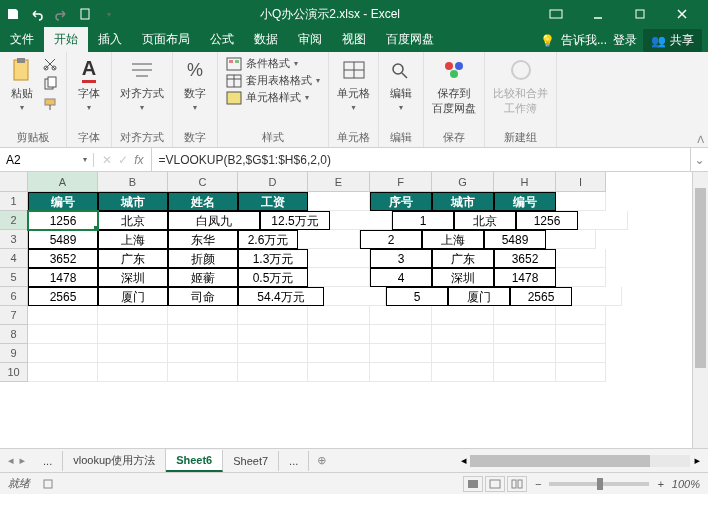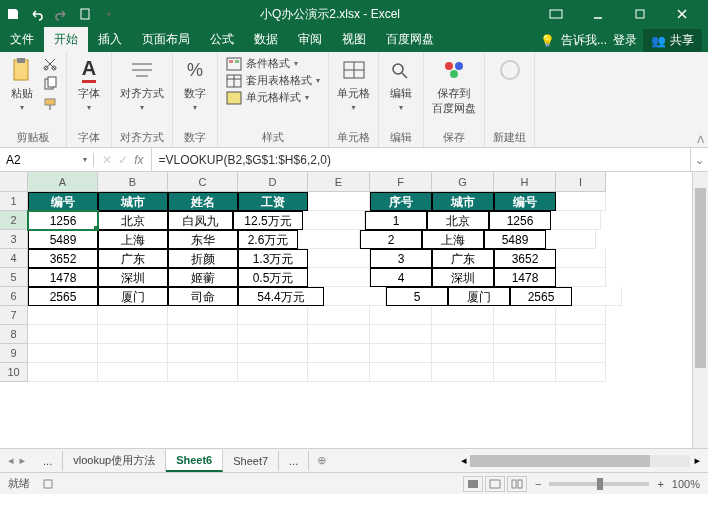--- a/index.html
+++ b/index.html
@@ -54,21 +54,21 @@
 
 .sheet-tabs { height: 24px; border-top: 1px solid #d0d0d0; background: #f3f3f3; display: flex; align-items: center; font-size: 11px; }
 .st-nav { padding: 0 8px; color: #888; display: flex; gap: 6px; }
 .st-tab { padding: 4px 10px; border-right: 1px solid #ccc; color: #444; }
 .st-tab.active { background: #fff; color: #0f6b3f; border-bottom: 2px solid #0f6b3f; font-weight: bold; }
 .st-add { padding: 0 8px; color: #888; }
 .hscroll { flex: 1; display: flex; align-items: center; justify-content: flex-end; padding-right: 4px; }
 .hscroll-track { width: 220px; height: 12px; background: #e8e8e8; position: relative; }
 .hscroll-thumb { position: absolute; left: 0; width: 180px; height: 100%; background: #c0c0c0; }
 
-.statusbar { height: 22px; background: #f3f3f3; border-top: 1px solid #d0d0d0; display: flex; align-items: center; font-size: 11px; color: #555; padding: 0 8px; gap: 12px; }
+.statusbar { height: 22px; background: #f3f3f3; border-top: 1px solid #d0d0d0; display: flex; align-items: center; font-size: 11px; color: #555; padding: 0 8px; gap: 12px; font-style: italic; }
 .sb-right { margin-left: auto; display: flex; align-items: center; gap: 8px; }
 .view-btns { display: flex; gap: 2px; }
 .view-btn { width: 20px; height: 16px; border: 1px solid #ccc; display: flex; align-items: center; justify-content: center; }
 .zoom-slider { width: 100px; height: 4px; background: #ccc; position: relative; }
 .zoom-thumb { position: absolute; left: 48px; top: -4px; width: 6px; height: 12px; background: #888; }
 
 svg { display: block; }
 </style>
 </head>
 <body>
@@ -308,20 +308,22 @@
   </div>
 
   <div class="group">
     <div class="group-body">
         <div class="big-btn" style="color:#aaa">
           <div class="icon-box">
             <svg width="26" height="22">
               <circle cx="13" cy="11" r="9" fill="none" stroke="#ccc" stroke-width="2"></circle>
             </svg>
           </div>
+          <span style="white-space:pre-line;text-align:center">比较和合并
+工作簿</span>
         </div>
       </div>
     <div class="group-label">新建组</div>
   </div>
   <span class="ribbon-collapse">ᐱ</span>
 </div>
 
 <div class="namebox-row">
   <div class="namebox">
       <span>A2</span>
@@ -359,21 +361,21 @@
         <div class="cell " style="width:62px"></div>
         <div class="cell hdr-cell" style="width:62px">序号</div>
         <div class="cell hdr-cell" style="width:62px">城市</div>
         <div class="cell hdr-cell" style="width:62px">编号</div>
         <div class="cell " style="width:50px"></div>
       </div>
       <div class="row">
         <div class="row-h sel">2</div>
         <div class="cell data-cell active-cell" style="width:70px">1256<div class="fill-handle"></div></div>
         <div class="cell data-cell" style="width:70px">北京</div>
-        <div class="cell data-cell" style="width:65px">白凤九</div>
+        <div class="cell data-cell" style="width:92px">白凤九</div>
         <div class="cell data-cell" style="width:70px">12.5万元</div>
         <div class="cell " style="width:62px"></div>
         <div class="cell data-cell" style="width:62px">1</div>
         <div class="cell data-cell" style="width:62px">北京</div>
         <div class="cell data-cell" style="width:62px">1256</div>
         <div class="cell " style="width:50px"></div>
       </div>
       <div class="row">
         <div class="row-h">3</div>
         <div class="cell data-cell" style="width:70px">5489</div>

